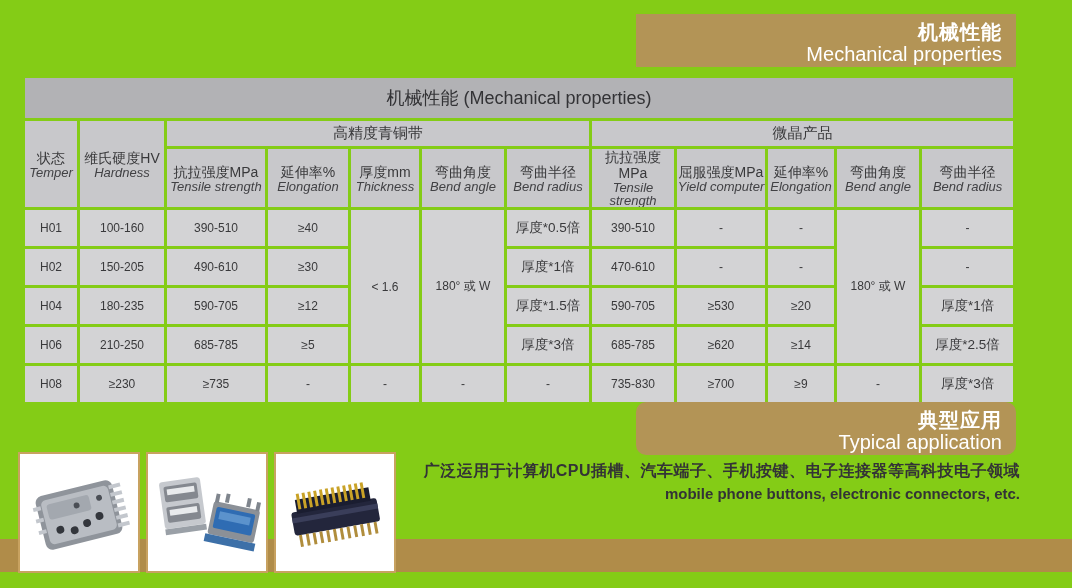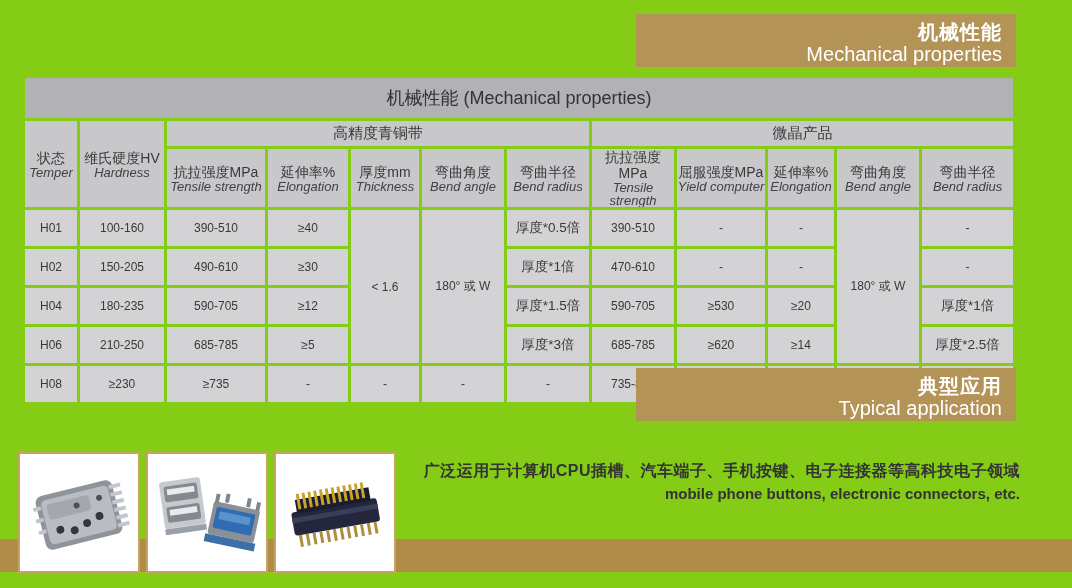--- a/index.html
+++ b/index.html
@@ -15,21 +15,21 @@
   
   .banner {
     position: absolute;
     left: 636px; width: 380px; height: 53px;
     background: #b39456;
     color: #ffffff;
     text-align: right;
     padding: 6px 14px 0 0;
   }
   .banner-mechanical { top: 14px; }
-  .banner-typical { top: 368px; }
+  .banner-typical { top: 402px; border-radius: 10px; }
   .banner .zh { font-size: 20px; font-weight: bold; line-height: 24px; letter-spacing: 1px; }
   .banner .en { font-size: 20px; line-height: 20px; }
 
   
   table.props {
     position: absolute;
     left: 22px; top: 75px;
     width: 994px;
     border-collapse: separate;
     border-spacing: 3px;

